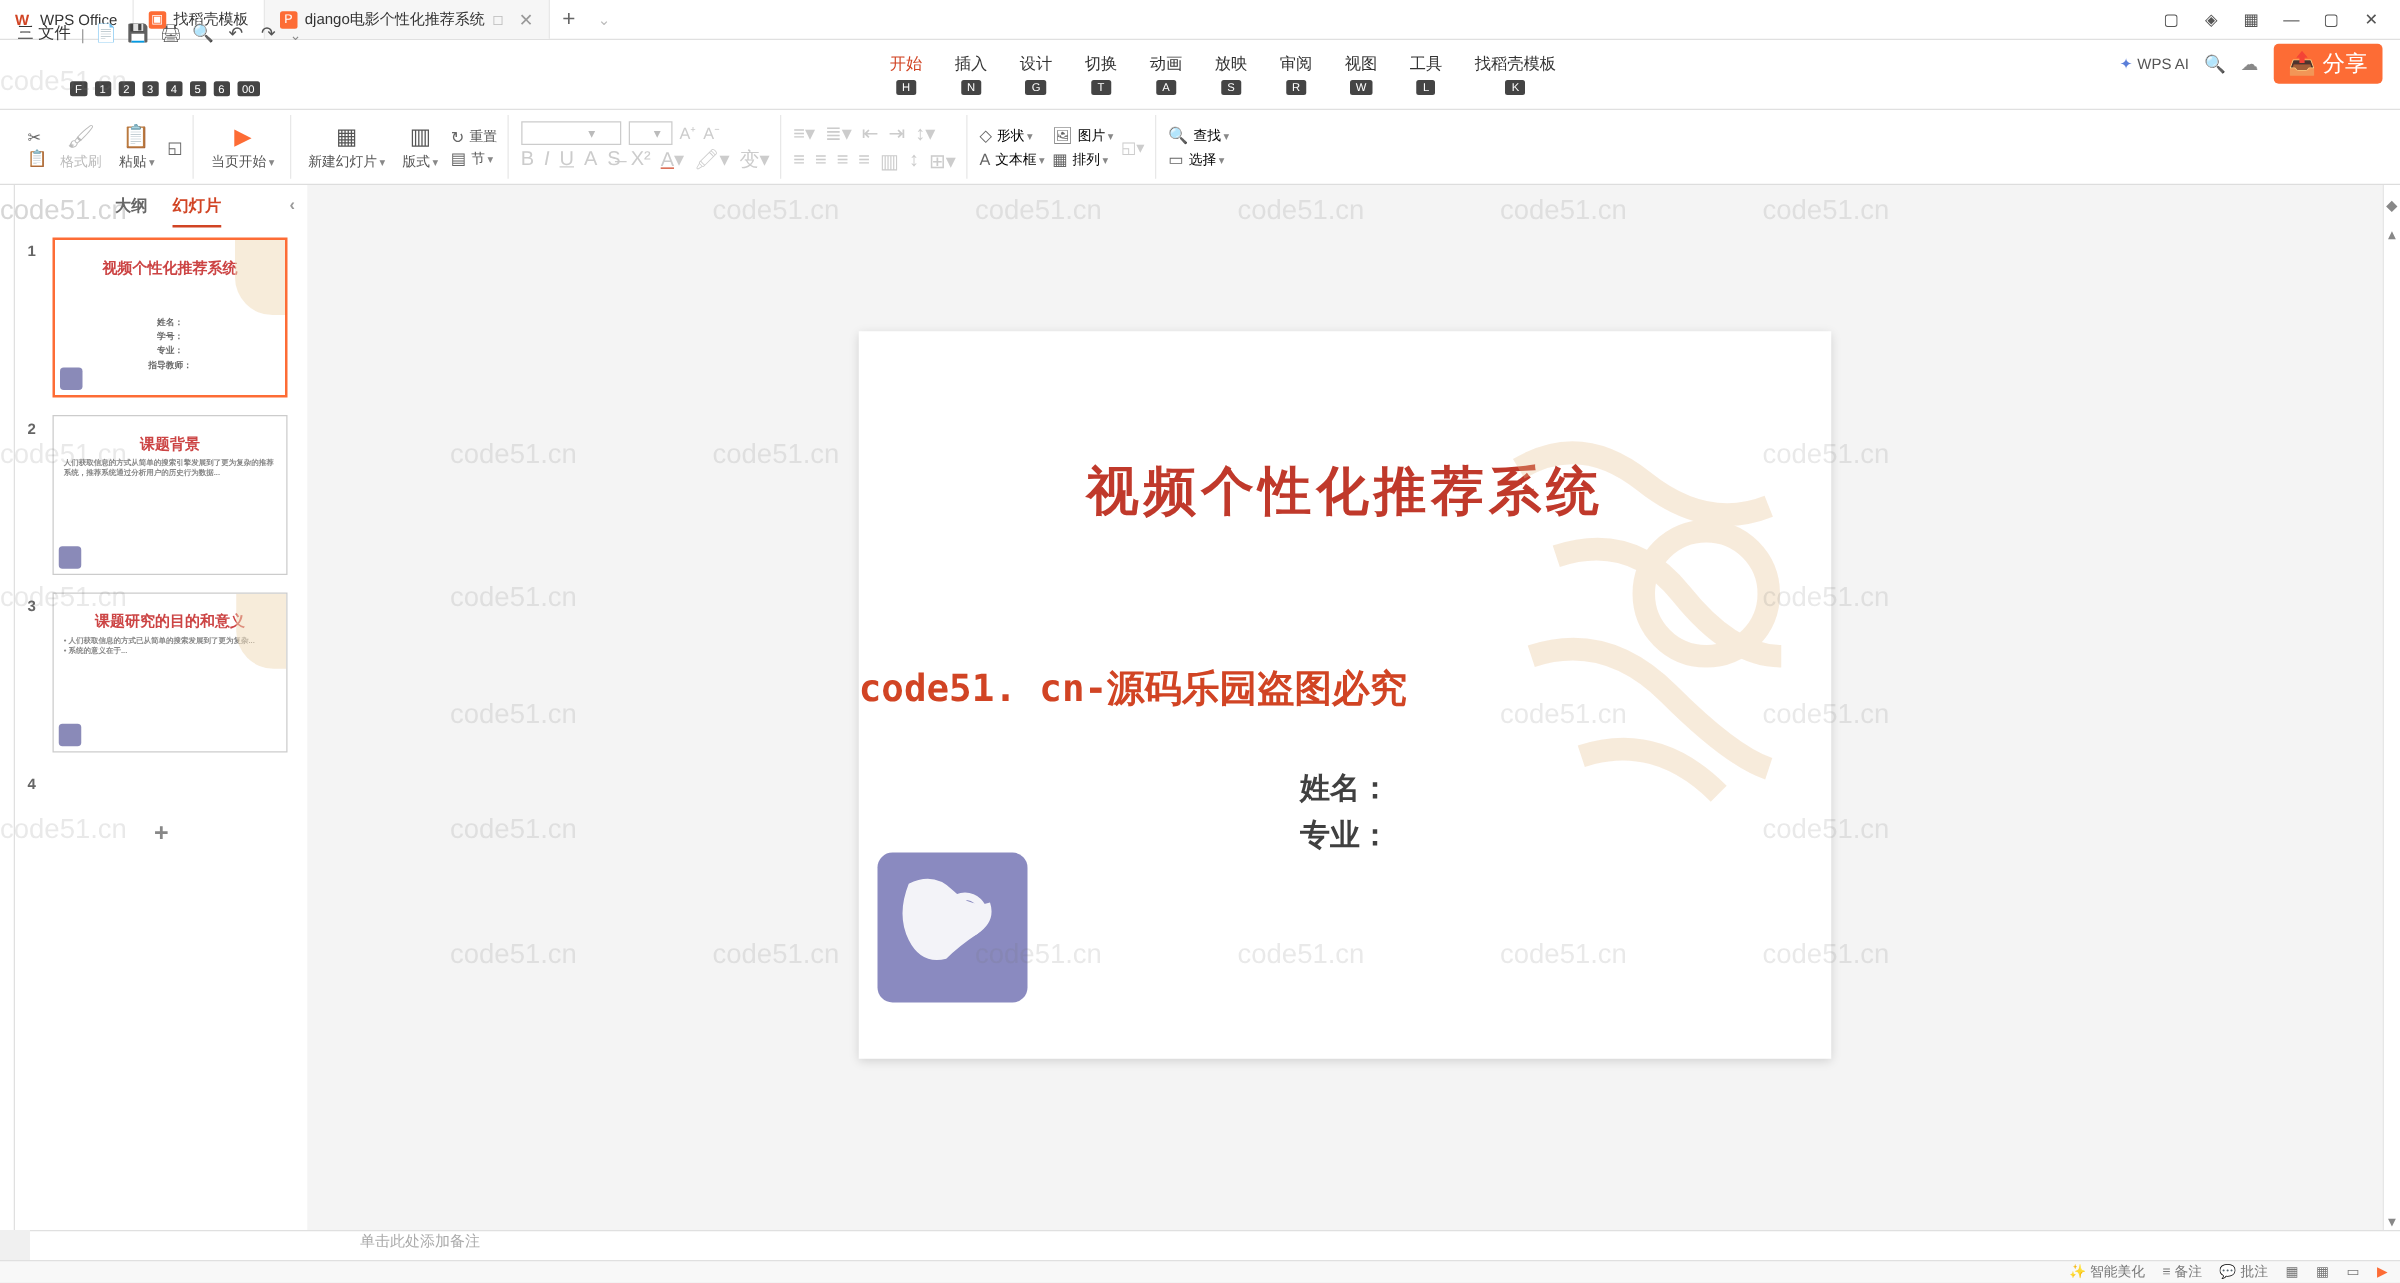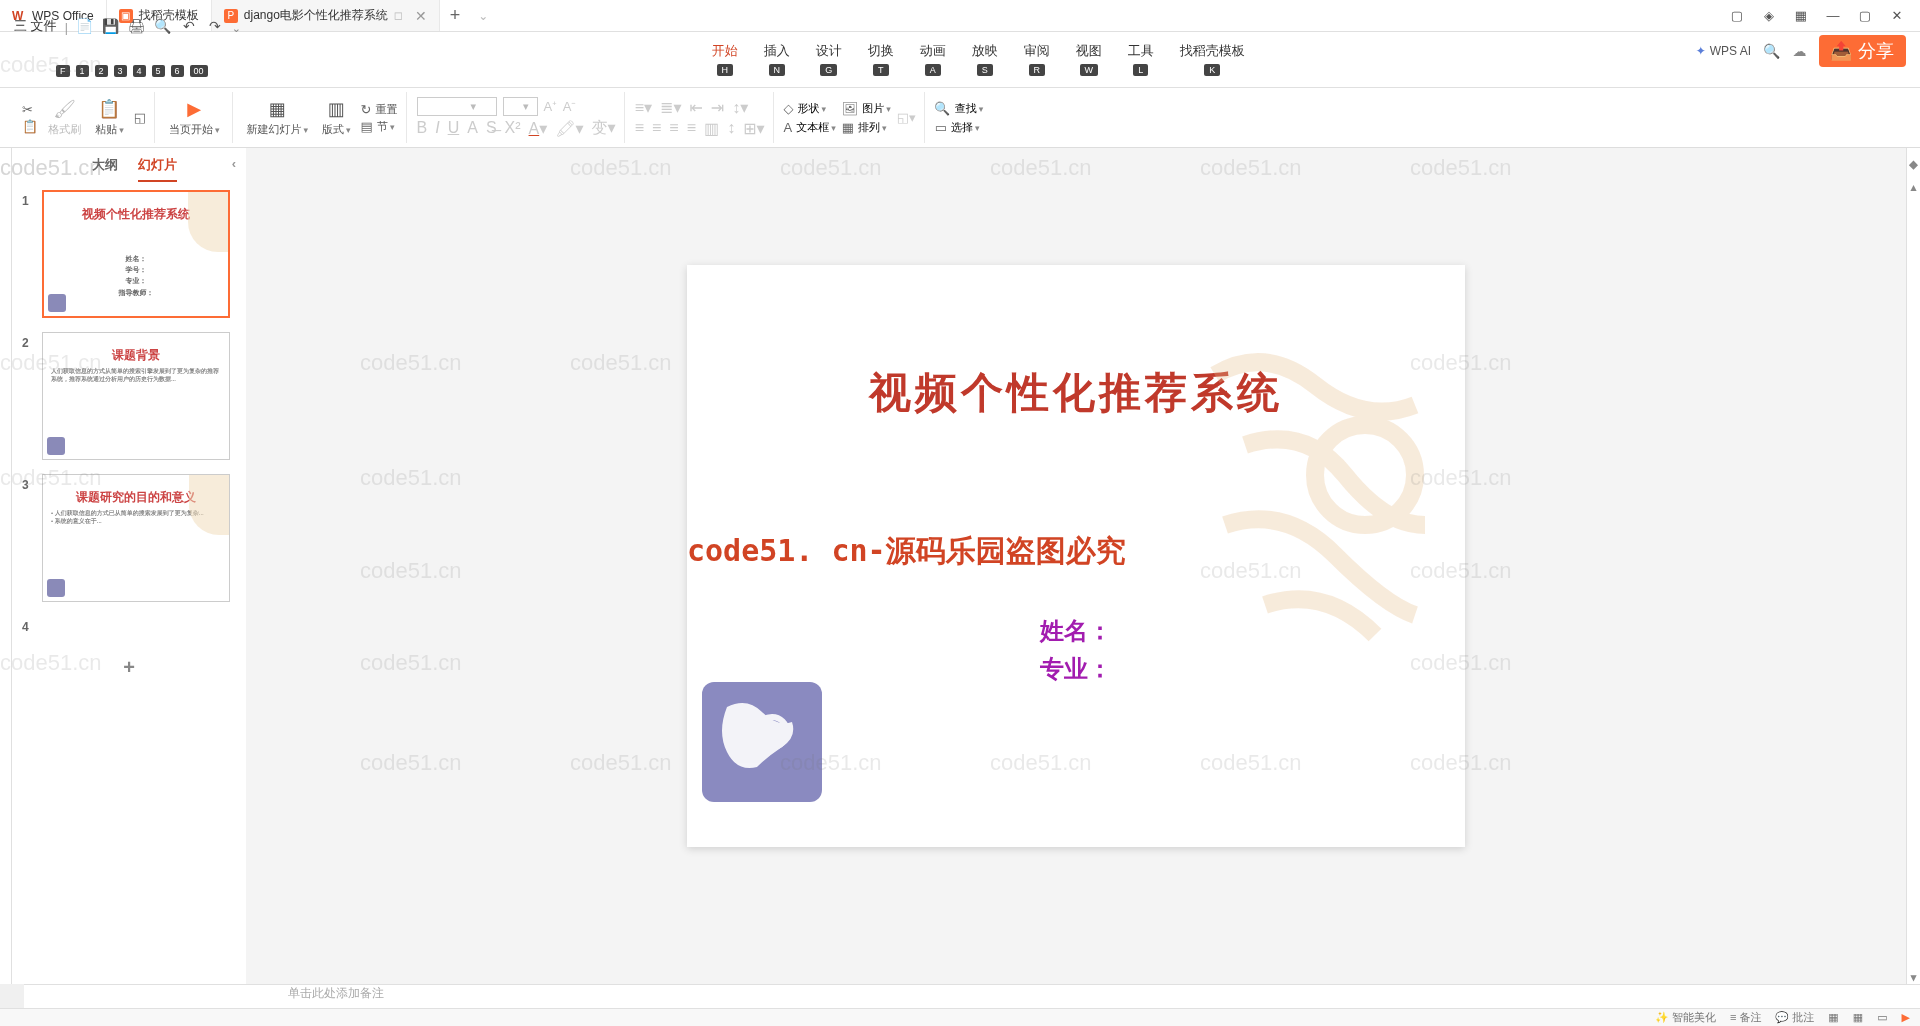--- a/index.html
+++ b/index.html
@@ -53,21 +53,21 @@
 .thumb-body { font-size: 6px; color: #888; line-height: 1.3; margin-top: 4px; }
 .thumb-info { font-size: 7px; color: #666; margin-top: 30px; text-align: center; line-height: 1.6; }
 .thumb-logo { position: absolute; bottom: 4px; left: 4px; width: 18px; height: 18px; background: #8a8ab8; border-radius: 3px; }
 .thumb-bg { position: absolute; top: 0; right: 0; width: 40px; height: 60px; background: #f0d9b5; opacity: 0.5; border-radius: 0 0 0 30px; }
 .add-slide { text-align: center; font-size: 20px; color: #888; cursor: pointer; padding: 8px; }
 .canvas-area { flex: 1; position: relative; display: flex; align-items: center; justify-content: center; background: #f4f4f4; }
 .slide { width: 778px; height: 582px; background: #fff; box-shadow: 0 2px 8px rgba(0,0,0,0.15); position: relative; margin-top: -20px; }
 .slide-bg-deco { position: absolute; top: 60px; right: 0; width: 300px; height: 380px; opacity: 0.35; }
 .slide-title { font-family: "KaiTi", serif; font-size: 42px; color: #c0392b; text-align: center; margin-top: 100px; letter-spacing: 4px; }
 .slide-watermark { font-family: monospace; font-size: 30px; color: #d14424; text-align: left; margin-top: 110px; }
-.slide-info { font-size: 24px; color: #a21caf; text-align: center; margin-top: 40px; line-height: 1.6; }
+.slide-info { font-size: 24px; color: #404040; text-align: center; margin-top: 40px; line-height: 1.6; }
 .slide-logo { position: absolute; bottom: 40px; left: 10px; width: 130px; height: 130px; }
 .sidebar-right { width: 14px; background: #fff; border-left: 1px solid #e0e0e0; display: flex; flex-direction: column; align-items: center; padding-top: 10px; gap: 10px; font-size: 11px; color: #888; }
 .notes-bar { height: 24px; background: #fff; border-top: 1px solid #e0e0e0; display: flex; align-items: flex-start; padding: 0 264px; font-size: 12px; color: #aaa; margin-left: 24px; }
 .status-bar { height: 18px; background: #f8f8f8; border-top: 1px solid #e0e0e0; display: flex; align-items: center; padding: 0 10px; font-size: 11px; color: #777; gap: 16px; }
 .status-right { margin-left: auto; display: flex; gap: 14px; align-items: center; }
 .watermark-overlay { position: absolute; top: 0; left: 0; right: 0; bottom: 0; pointer-events: none; z-index: 1000; }
 .wm { position: absolute; font-size: 22px; color: rgba(120,120,120,0.16); font-family: sans-serif; }
 </style>
 </head>
 <body>

